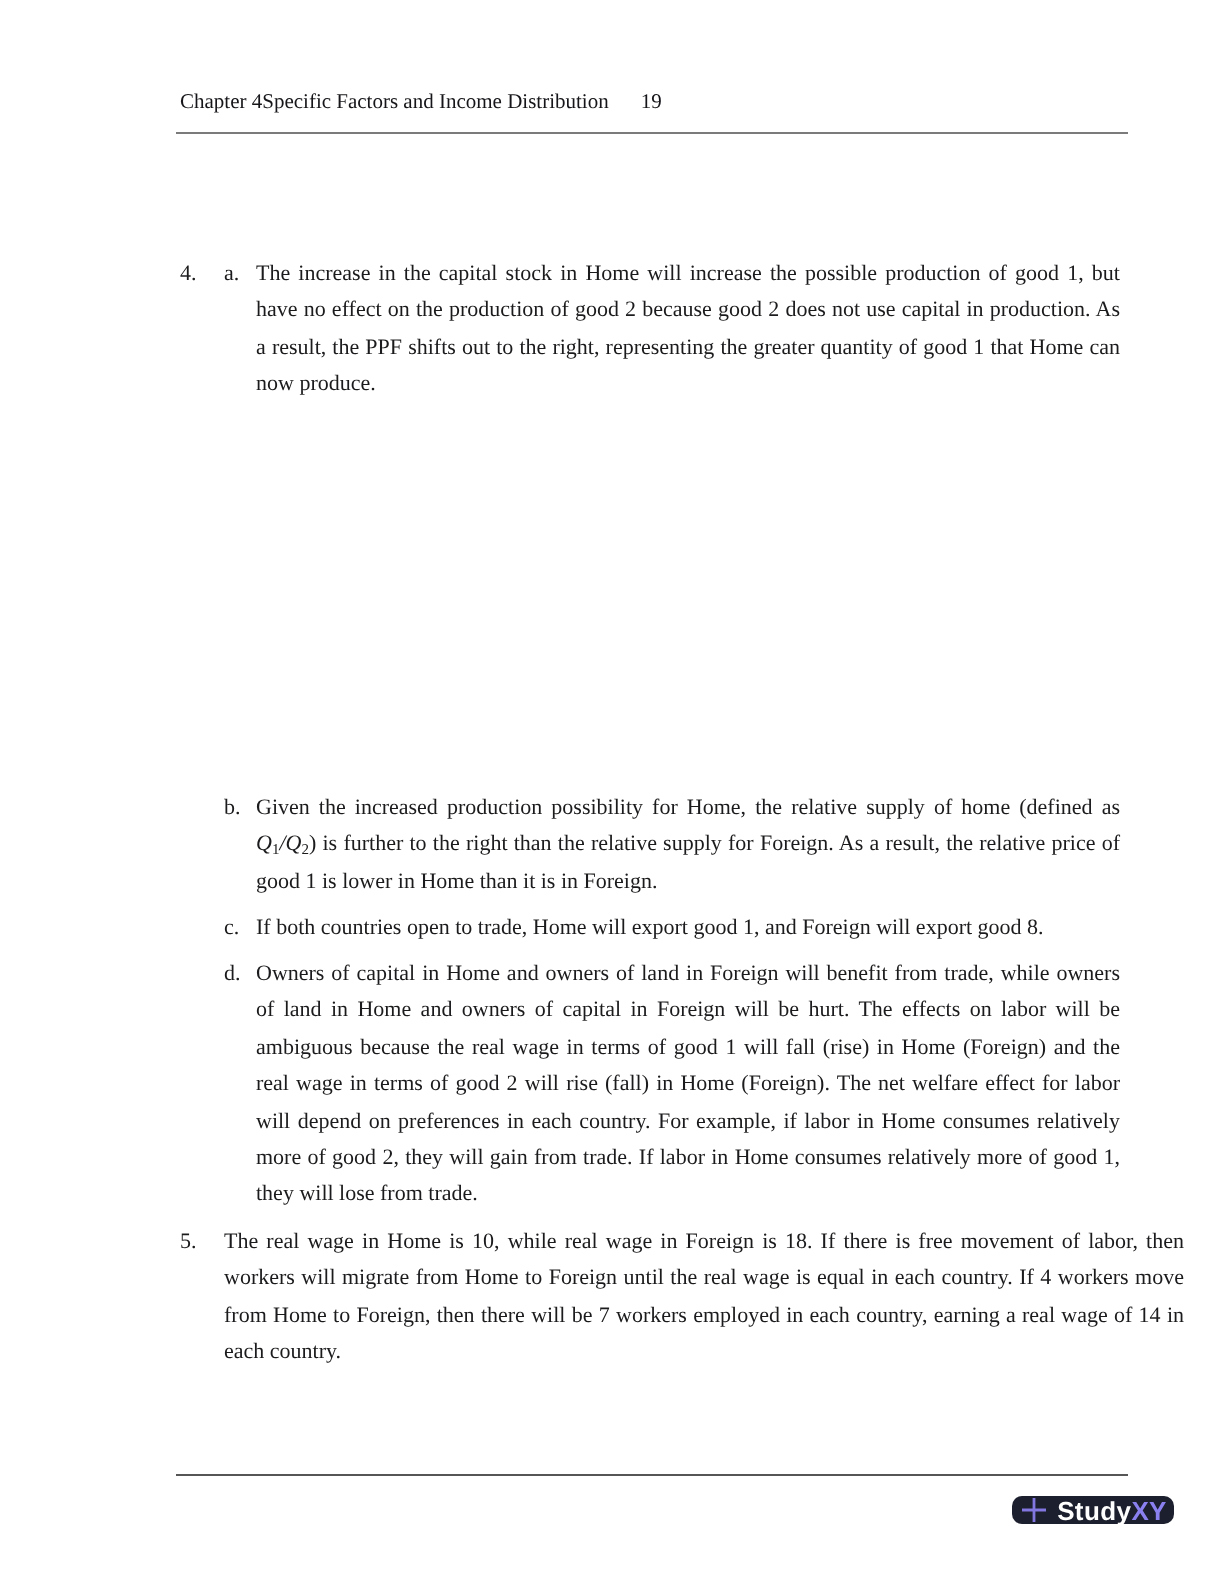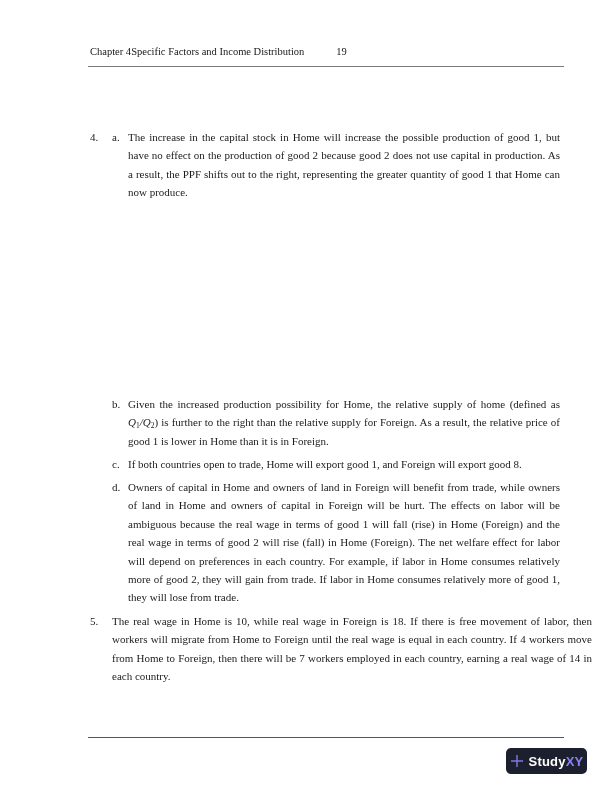--- a/index.html
+++ b/index.html
@@ -4,38 +4,38 @@
 <style>
   html,body{margin:0;padding:0;background:#e8e8e8;}
   .page{
     position:relative;width:612px;height:792px;background:#ffffff;
     font-family:"Liberation Serif","DejaVu Serif",serif;color:#1d1d1f;
     overflow:hidden;margin:0 auto;
   }
   
   .page-header{position:absolute;top:46px;left:90px;font-size:10.5px;color:#16161a;white-space:nowrap;}
   .h-chapter{margin-right:0;}
-  .h-title{margin-right:32px;}
+  .h-title{margin-right:16px;}
   
   .rule{position:absolute;left:88px;width:476px;height:0;}
   .header-rule{top:66px;border-top:1.1px solid #7b7b7b;}
   .footer-rule{top:737px;border-top:1.7px solid #565656;}
   
   .block{position:absolute;left:0;width:612px;font-size:11px;line-height:18.4px;color:#1b1b1d;}
   .btext{margin-left:128px;margin-right:52px;text-align:justify;text-align-last:left;}
   .btext-wide{margin-left:112px;margin-right:20px;text-align:justify;text-align-last:left;}
   .marker{position:absolute;top:0;}
   .m-num{left:90px;}
   .m-letter{left:112px;}
   .var{white-space:nowrap;}
   .var i{font-style:italic;}
   .var sub{font-size:7.5px;line-height:0;vertical-align:-2px;}
   
   .logo{
-    position:absolute;left:506px;top:748px;width:81px;height:26px;
+    position:absolute;left:506px;top:748px;width:81px;height:14px;
     background:#1c1f2d;border-radius:5px;
     display:flex;align-items:center;justify-content:center;gap:5px;
     font-family:"Liberation Sans","DejaVu Sans",sans-serif;
   }
   .logo .plus{display:flex;align-items:center;}
   .logo .plus svg{display:block;}
   .logo .wordmark{font-weight:700;font-size:13px;letter-spacing:.2px;white-space:nowrap;}
   .logo .study{color:#ffffff;}
   .logo .xy{color:#8b80f0;}
 </style>

